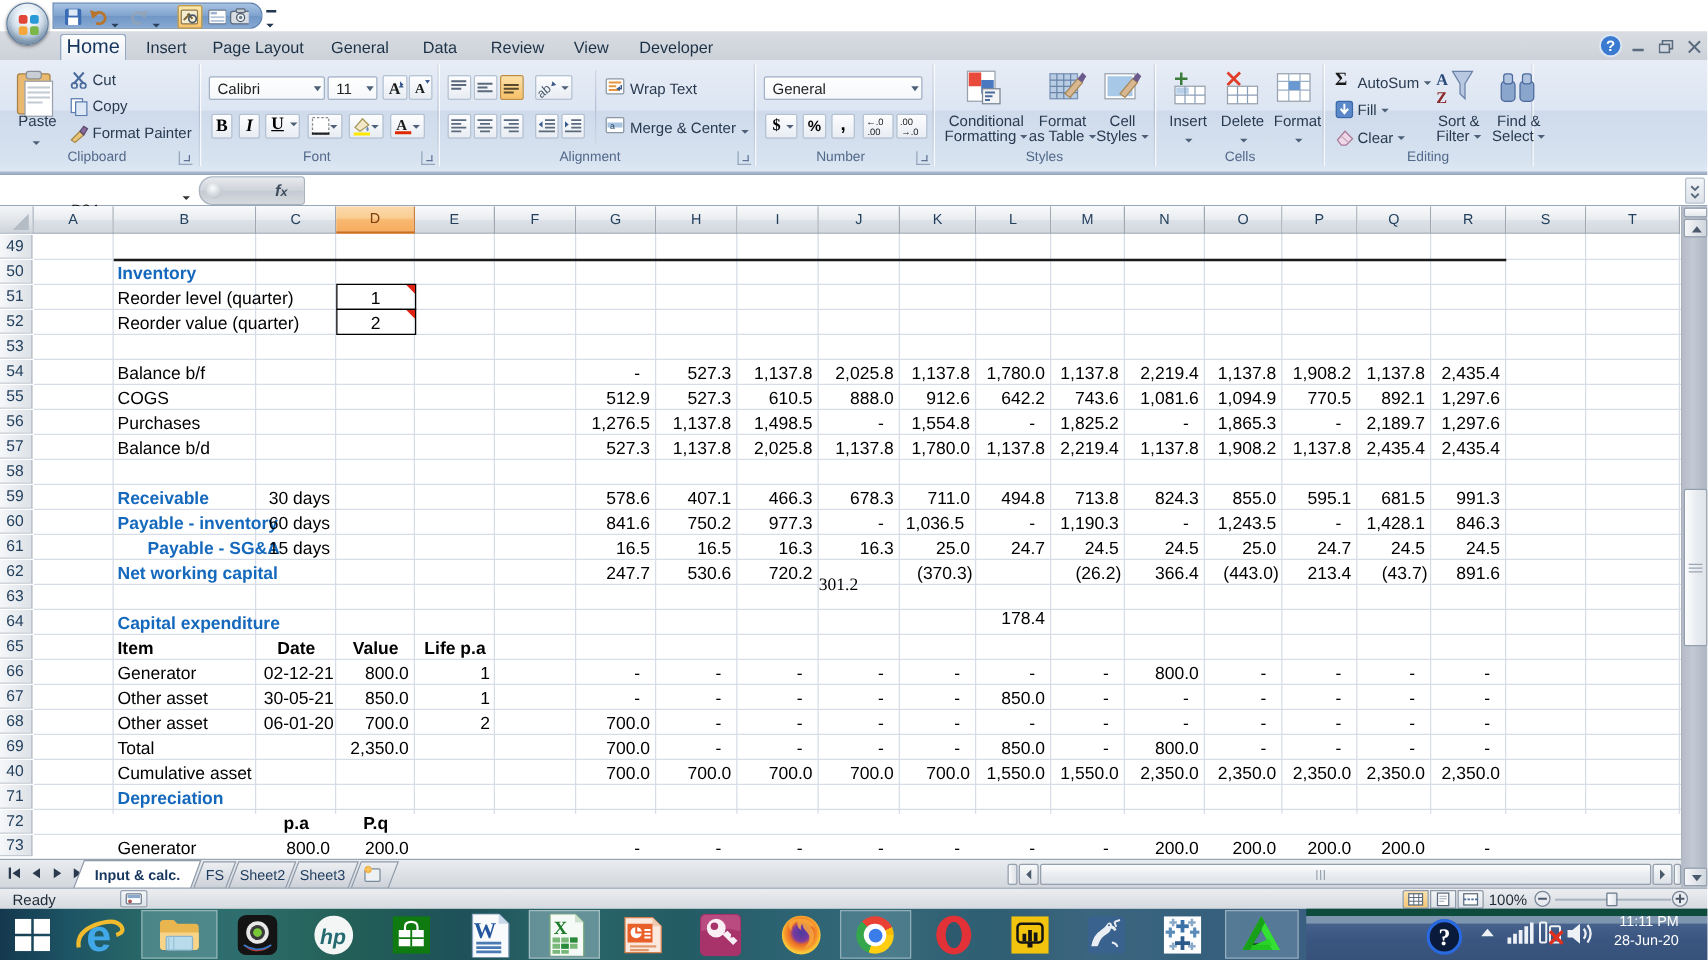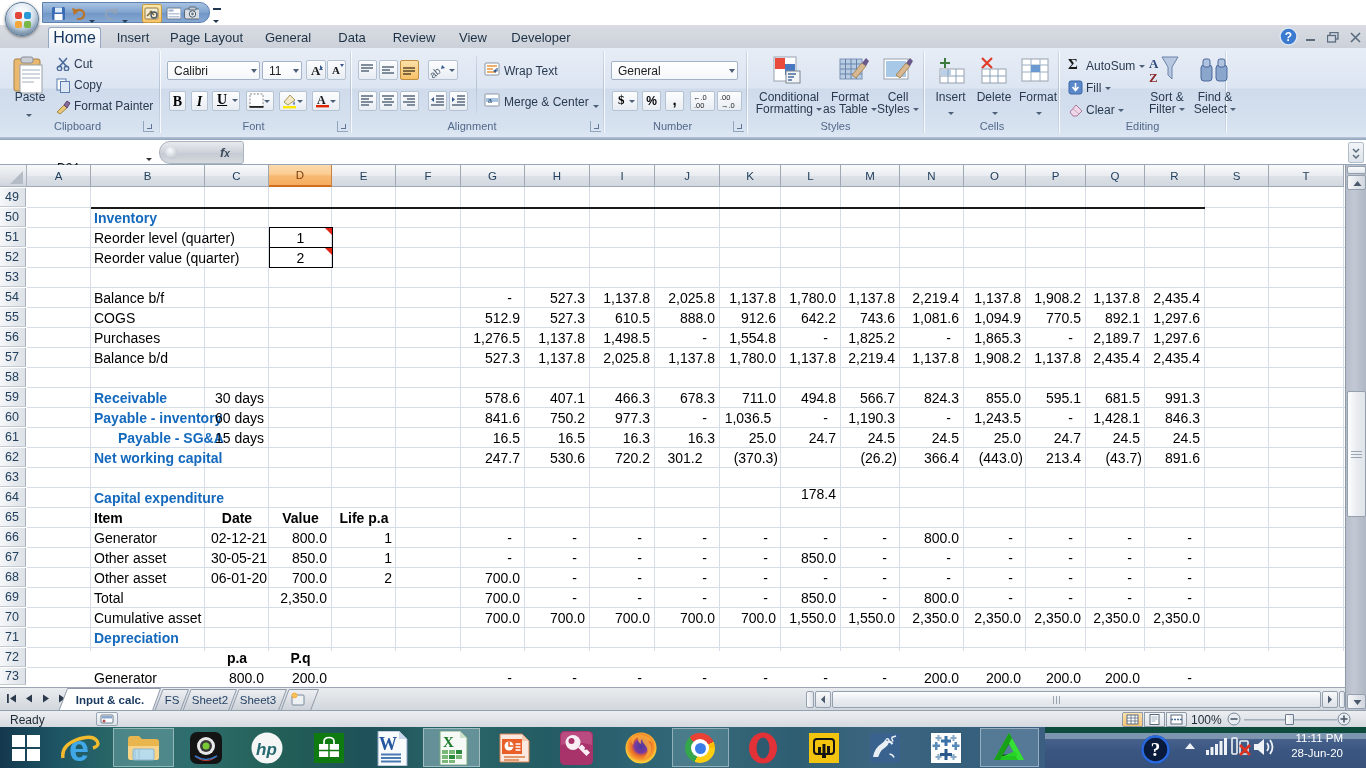--- a/index.html
+++ b/index.html
@@ -450,21 +450,21 @@
 <div class="rowh" style="top:243px;height:19px;line-height:19px">60</div>
 <div class="rowh" style="top:263px;height:19px;line-height:19px">61</div>
 <div class="rowh" style="top:283px;height:19px;line-height:19px">62</div>
 <div class="rowh" style="top:303px;height:19px;line-height:19px">63</div>
 <div class="rowh" style="top:323px;height:19px;line-height:19px">64</div>
 <div class="rowh" style="top:343px;height:19px;line-height:19px">65</div>
 <div class="rowh" style="top:363px;height:19px;line-height:19px">66</div>
 <div class="rowh" style="top:383px;height:19px;line-height:19px">67</div>
 <div class="rowh" style="top:403px;height:19px;line-height:19px">68</div>
 <div class="rowh" style="top:423px;height:19px;line-height:19px">69</div>
-<div class="rowh" style="top:443px;height:19px;line-height:19px">70</div>
+<div class="rowh" style="top:443px;height:19px;line-height:19px">40</div>
 <div class="rowh" style="top:463px;height:19px;line-height:19px">71</div>
 <div class="rowh" style="top:483px;height:19px;line-height:19px">72</div>
 <div class="rowh" style="top:503px;height:17px;line-height:17px">73</div>
   <div id="corner"></div>
   <div id="blackline"></div>
   <div class="cell" style="top:43px;height:20px;line-height:20px;left:94px;font-weight:bold;color:#1569bd;">Inventory</div>
 <div class="cell" style="top:63px;height:20px;line-height:20px;left:94px;">Reorder level (quarter)</div>
 <div class="cell" style="top:63px;height:20px;line-height:20px;left:269px;width:63px;text-align:center;">1</div>
 <div class="cell" style="top:83px;height:20px;line-height:20px;left:94px;">Reorder value (quarter)</div>
 <div class="cell" style="top:83px;height:20px;line-height:20px;left:269px;width:63px;text-align:center;">2</div>
@@ -520,21 +520,21 @@
 <div class="cell" style="top:183px;height:20px;line-height:20px;left:1026px;width:55px;text-align:right;">1,137.8</div>
 <div class="cell" style="top:183px;height:20px;line-height:20px;left:1086px;width:54px;text-align:right;">2,435.4</div>
 <div class="cell" style="top:183px;height:20px;line-height:20px;left:1145px;width:55px;text-align:right;">2,435.4</div>
 <div class="cell" style="top:223px;height:20px;line-height:20px;left:94px;font-weight:bold;color:#1569bd;">Receivable</div>
 <div class="cell" style="top:223px;height:20px;line-height:20px;left:461px;width:59px;text-align:right;">578.6</div>
 <div class="cell" style="top:223px;height:20px;line-height:20px;left:525px;width:60px;text-align:right;">407.1</div>
 <div class="cell" style="top:223px;height:20px;line-height:20px;left:590px;width:60px;text-align:right;">466.3</div>
 <div class="cell" style="top:223px;height:20px;line-height:20px;left:655px;width:60px;text-align:right;">678.3</div>
 <div class="cell" style="top:223px;height:20px;line-height:20px;left:720px;width:56px;text-align:right;">711.0</div>
 <div class="cell" style="top:223px;height:20px;line-height:20px;left:781px;width:55px;text-align:right;">494.8</div>
-<div class="cell" style="top:223px;height:20px;line-height:20px;left:841px;width:54px;text-align:right;">566.7</div>
+<div class="cell" style="top:223px;height:20px;line-height:20px;left:841px;width:54px;text-align:right;">713.8</div>
 <div class="cell" style="top:223px;height:20px;line-height:20px;left:900px;width:59px;text-align:right;">824.3</div>
 <div class="cell" style="top:223px;height:20px;line-height:20px;left:964px;width:57px;text-align:right;">855.0</div>
 <div class="cell" style="top:223px;height:20px;line-height:20px;left:1026px;width:55px;text-align:right;">595.1</div>
 <div class="cell" style="top:223px;height:20px;line-height:20px;left:1086px;width:54px;text-align:right;">681.5</div>
 <div class="cell" style="top:223px;height:20px;line-height:20px;left:1145px;width:55px;text-align:right;">991.3</div>
 <div class="cell" style="top:223px;height:20px;line-height:20px;left:205px;width:59px;text-align:right;">30 days</div>
 <div class="cell" style="top:243px;height:20px;line-height:20px;left:94px;font-weight:bold;color:#1569bd;">Payable - inventory</div>
 <div class="cell" style="top:243px;height:20px;line-height:20px;left:461px;width:59px;text-align:right;">841.6</div>
 <div class="cell" style="top:243px;height:20px;line-height:20px;left:525px;width:60px;text-align:right;">750.2</div>
 <div class="cell" style="top:243px;height:20px;line-height:20px;left:590px;width:60px;text-align:right;">977.3</div>
@@ -559,21 +559,21 @@
 <div class="cell" style="top:263px;height:20px;line-height:20px;left:900px;width:59px;text-align:right;">24.5</div>
 <div class="cell" style="top:263px;height:20px;line-height:20px;left:964px;width:57px;text-align:right;">25.0</div>
 <div class="cell" style="top:263px;height:20px;line-height:20px;left:1026px;width:55px;text-align:right;">24.7</div>
 <div class="cell" style="top:263px;height:20px;line-height:20px;left:1086px;width:54px;text-align:right;">24.5</div>
 <div class="cell" style="top:263px;height:20px;line-height:20px;left:1145px;width:55px;text-align:right;">24.5</div>
 <div class="cell" style="top:263px;height:20px;line-height:20px;left:205px;width:59px;text-align:right;">15 days</div>
 <div class="cell" style="top:283px;height:20px;line-height:20px;left:94px;font-weight:bold;color:#1569bd;">Net working capital</div>
 <div class="cell" style="top:283px;height:20px;line-height:20px;left:461px;width:59px;text-align:right;">247.7</div>
 <div class="cell" style="top:283px;height:20px;line-height:20px;left:525px;width:60px;text-align:right;">530.6</div>
 <div class="cell" style="top:283px;height:20px;line-height:20px;left:590px;width:60px;text-align:right;">720.2</div>
-<div class="cell" style="top:283px;height:20px;line-height:20px;left:655px;width:60px;text-align:center;">301.2</div>
+<div class="cell" style="top:294px;height:20px;line-height:20px;left:655px;width:60px;text-align:left;font-family:Liberation Serif, serif;">301.2</div>
 <div class="cell" style="top:283px;height:20px;line-height:20px;left:720px;width:58px;text-align:right;">(370.3)</div>
 <div class="cell" style="top:283px;height:20px;line-height:20px;left:781px;width:55px;text-align:right;margin-top:36px;">178.4</div>
 <div class="cell" style="top:283px;height:20px;line-height:20px;left:841px;width:56px;text-align:right;">(26.2)</div>
 <div class="cell" style="top:283px;height:20px;line-height:20px;left:900px;width:59px;text-align:right;">366.4</div>
 <div class="cell" style="top:283px;height:20px;line-height:20px;left:964px;width:59px;text-align:right;">(443.0)</div>
 <div class="cell" style="top:283px;height:20px;line-height:20px;left:1026px;width:55px;text-align:right;">213.4</div>
 <div class="cell" style="top:283px;height:20px;line-height:20px;left:1086px;width:56px;text-align:right;">(43.7)</div>
 <div class="cell" style="top:283px;height:20px;line-height:20px;left:1145px;width:55px;text-align:right;">891.6</div>
 <div class="cell" style="top:323px;height:20px;line-height:20px;left:94px;font-weight:bold;color:#1569bd;">Capital expenditure</div>
 <div class="cell" style="top:343px;height:20px;line-height:20px;left:94px;font-weight:bold;">Item</div>

